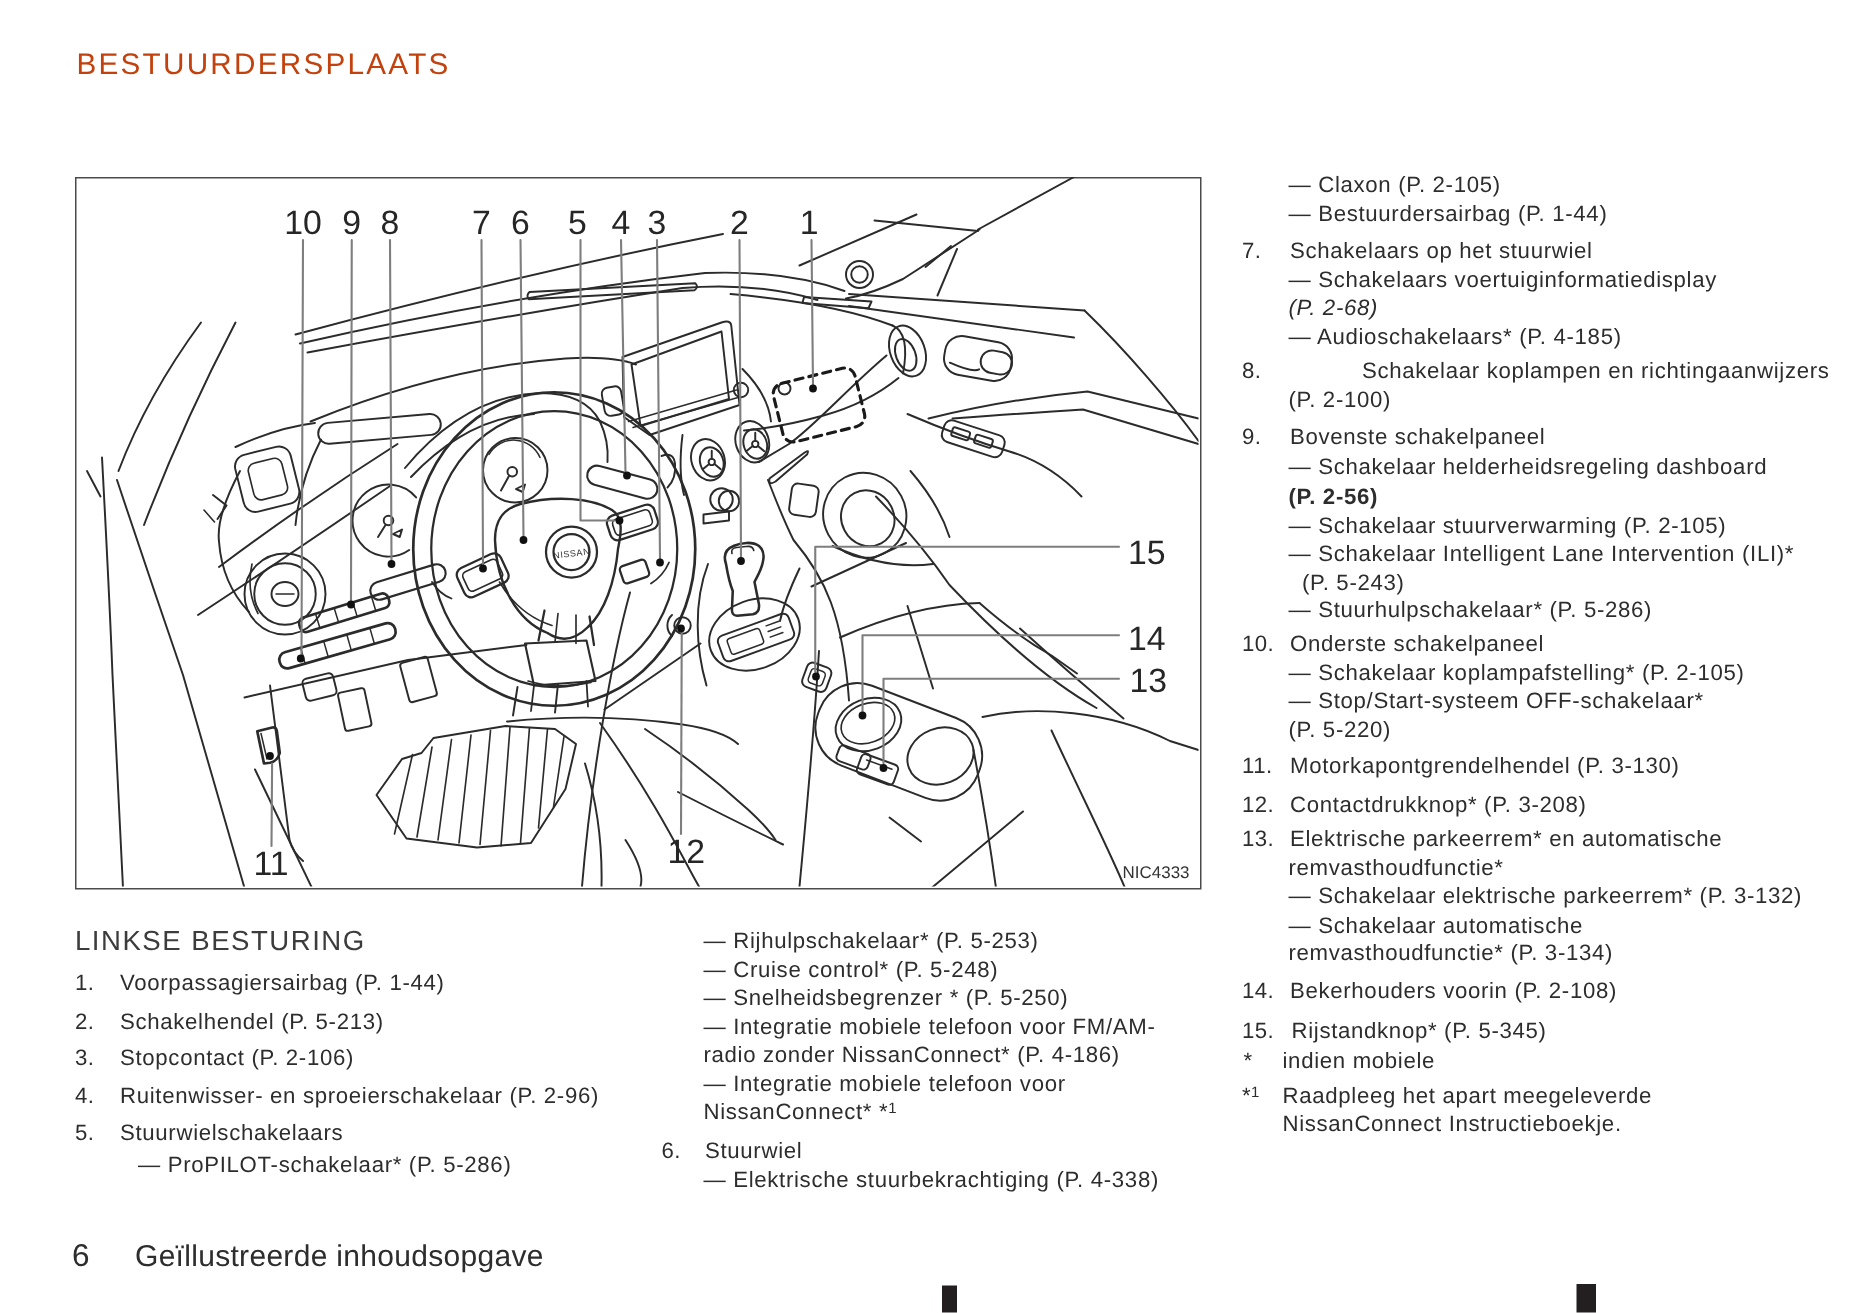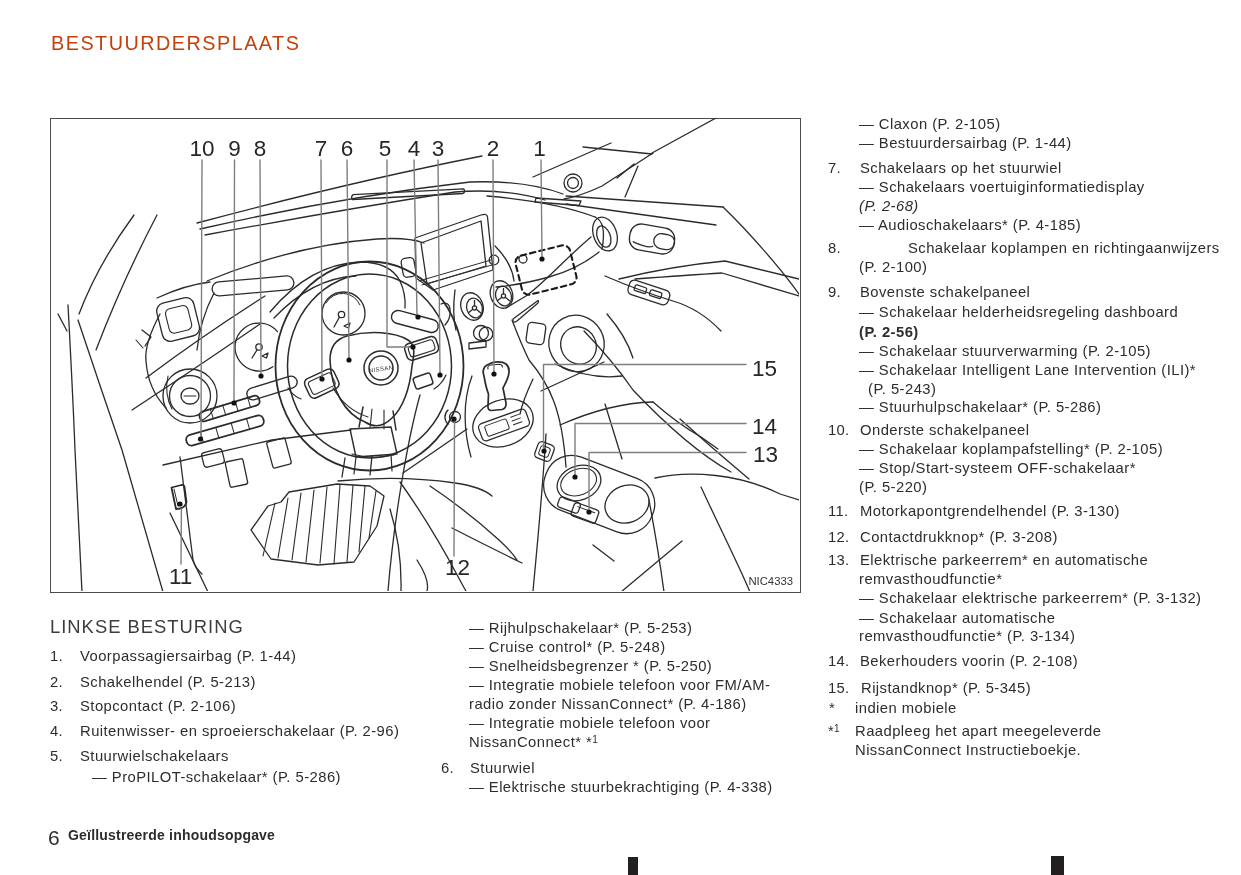--- a/index.html
+++ b/index.html
@@ -583,17 +583,17 @@
 <div class="t" style="left:855px;top:701px;">indien mobiele</div>
 
 <div class="num" style="left:828px;top:724px;">*<sup>1</sup></div>
 
 <div class="t" style="left:855px;top:724px;">Raadpleeg het apart meegeleverde</div>
 
 <div class="t" style="left:855px;top:743px;">NissanConnect Instructieboekje.</div>
 
 <div style="position:absolute;left:48px;top:825.5px;font-size:21px;">6</div>
 
-<div style="position:absolute;left:68px;top:827px;font-size:14px;font-weight:bold;letter-spacing:0.2px;">Geïllustreerde inhoudsopgave</div>
+<div style="position:absolute;left:90px;top:827px;font-size:20px;font-weight:normal;letter-spacing:0.2px;">Geïllustreerde inhoudsopgave</div>
 
 <div style="position:absolute;left:628px;top:857px;width:10px;height:18px;background:#231f20;"></div>
 
 <div style="position:absolute;left:1051px;top:856px;width:13px;height:19px;background:#231f20;"></div>
 
 </body></html>

